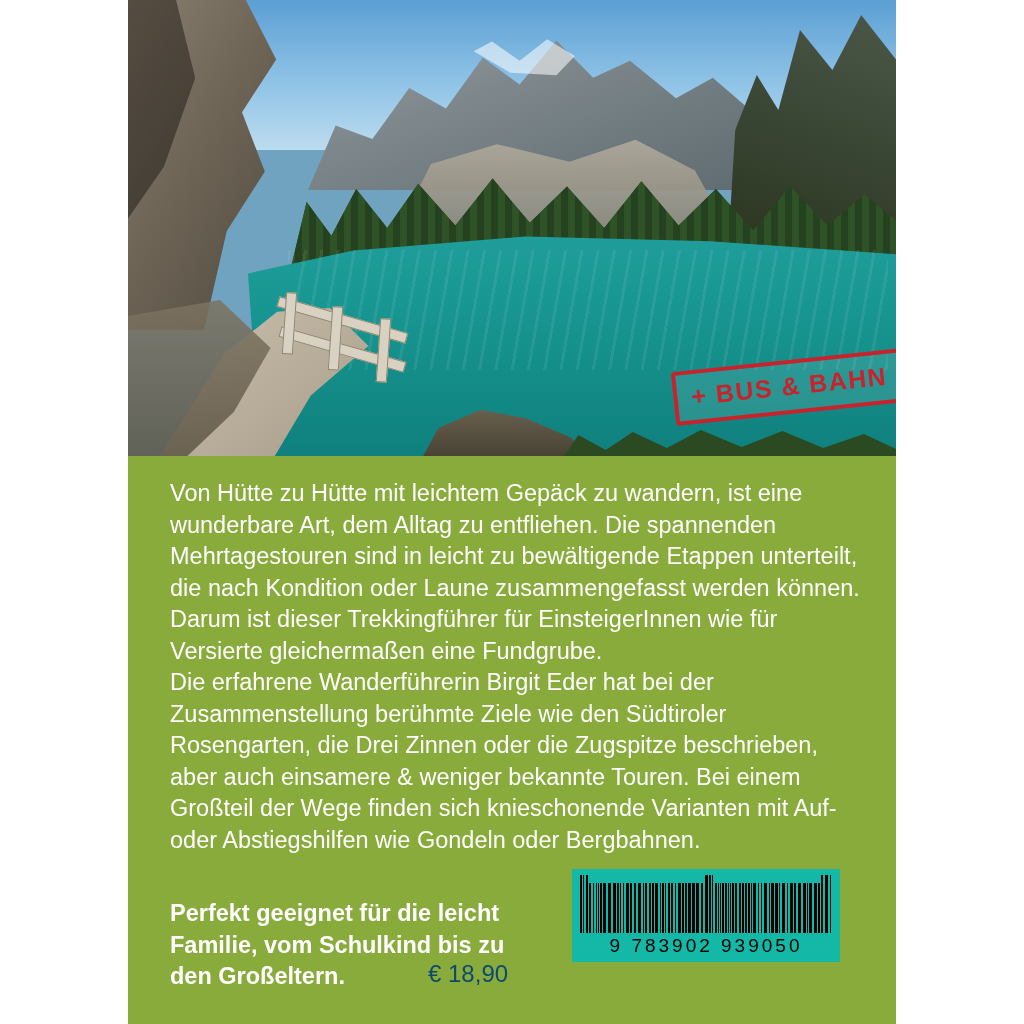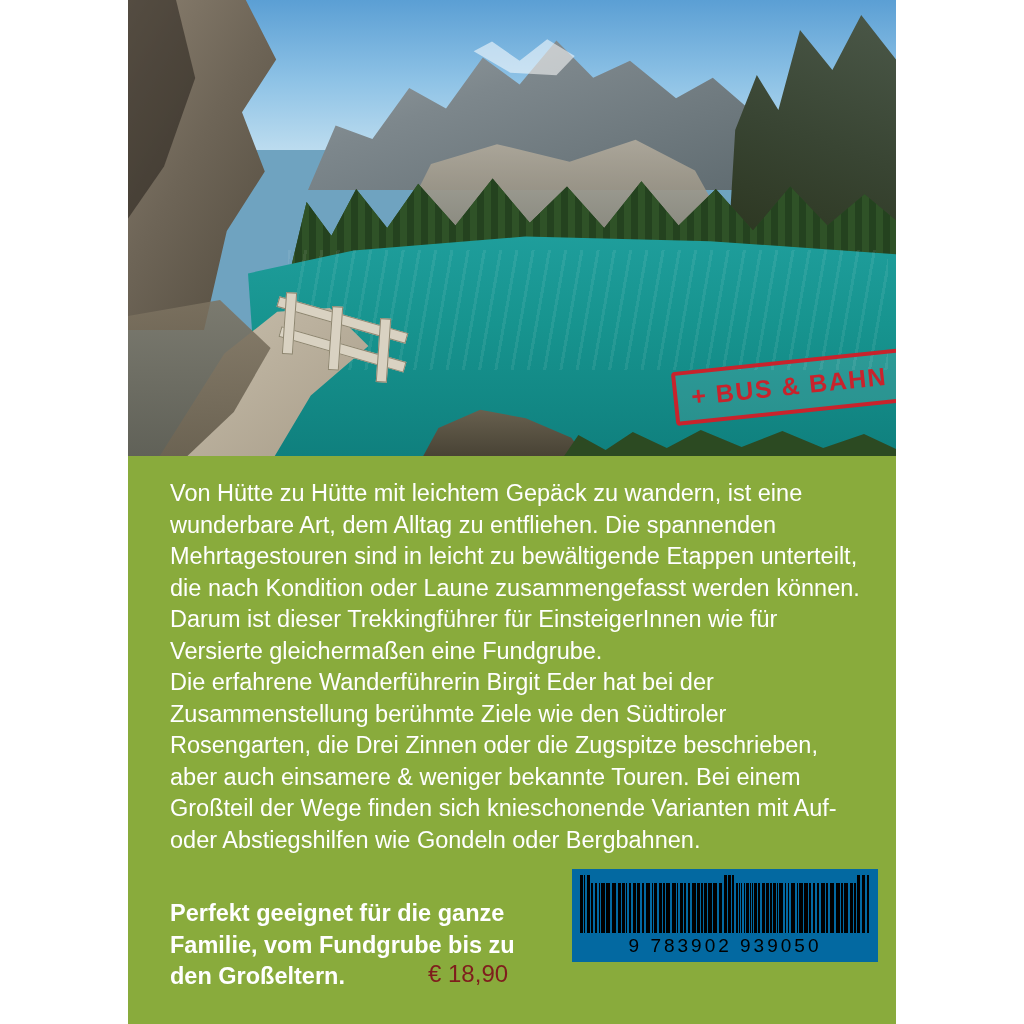--- a/index.html
+++ b/index.html
@@ -151,32 +151,32 @@
     width: 380px;
     color: #ffffff;
     font-size: 23.5px;
     line-height: 31.5px;
     font-weight: bold;
   }
   .price {
     position: absolute;
     left: 300px;
     top: 960px;
-    color: #7f1d1d;
+    color: #0c4a6e;
     font-size: 24px;
   }
 
   
   .barcode-box {
     position: absolute;
     left: 444px;
     top: 869px;
-    width: 306px;
+    width: 268px;
     height: 93px;
-    background: #0369a1;
+    background: #14b8a6;
     padding: 6px 8px 0 8px;
     box-sizing: border-box;
   }
   .bars {
     position: relative;
     height: 58px;
     width: 100%;
     display: flex;
     align-items: flex-end;
     gap: 0px;
@@ -227,21 +227,21 @@
     <div class="shrub"></div>
 
     <div class="stamp">+ BUS &amp; BAHN</div>
   </div>
 
   <div class="blurb">
     <p>Von Hütte zu Hütte mit leichtem Gepäck zu wandern, ist eine wunderbare Art, dem Alltag zu entfliehen. Die spannenden Mehrtagestouren sind in leicht zu bewältigende Etappen unterteilt, die nach Kondition oder Laune zusammengefasst werden können. Darum ist dieser Trekkingführer für EinsteigerInnen wie für Versierte gleichermaßen eine Fundgrube.</p>
     <p>Die erfahrene Wanderführerin Birgit Eder hat bei der Zusammenstellung berühmte Ziele wie den Südtiroler Rosengarten, die Drei Zinnen oder die Zugspitze beschrieben, aber auch einsamere &amp; weniger bekannte Touren. Bei einem Großteil der Wege finden sich knieschonende Varianten mit Auf- oder Abstiegshilfen wie Gondeln oder Bergbahnen.</p>
   </div>
 
-  <div class="highlight">Perfekt geeignet für die ganze Familie, vom Fundgrube bis zu den Großeltern.</div>
+  <div class="highlight">Perfekt geeignet für die leicht Familie, vom Schulkind bis zu den Großeltern.</div>
 
   <div class="price">€ 18,90</div>
 
   <div class="barcode-box">
     <div class="bars" id="bars">
         <span style="width: 3px; height: 58px; margin-right: 1px;"></span>
         <span style="width: 1px; height: 58px; margin-right: 2px;"></span>
         <span style="width: 3px; height: 58px; margin-right: 1px;"></span>
         <span style="width: 2px; height: 50px; margin-right: 2px;"></span>
         <span style="width: 2px; height: 50px; margin-right: 2px;"></span>

